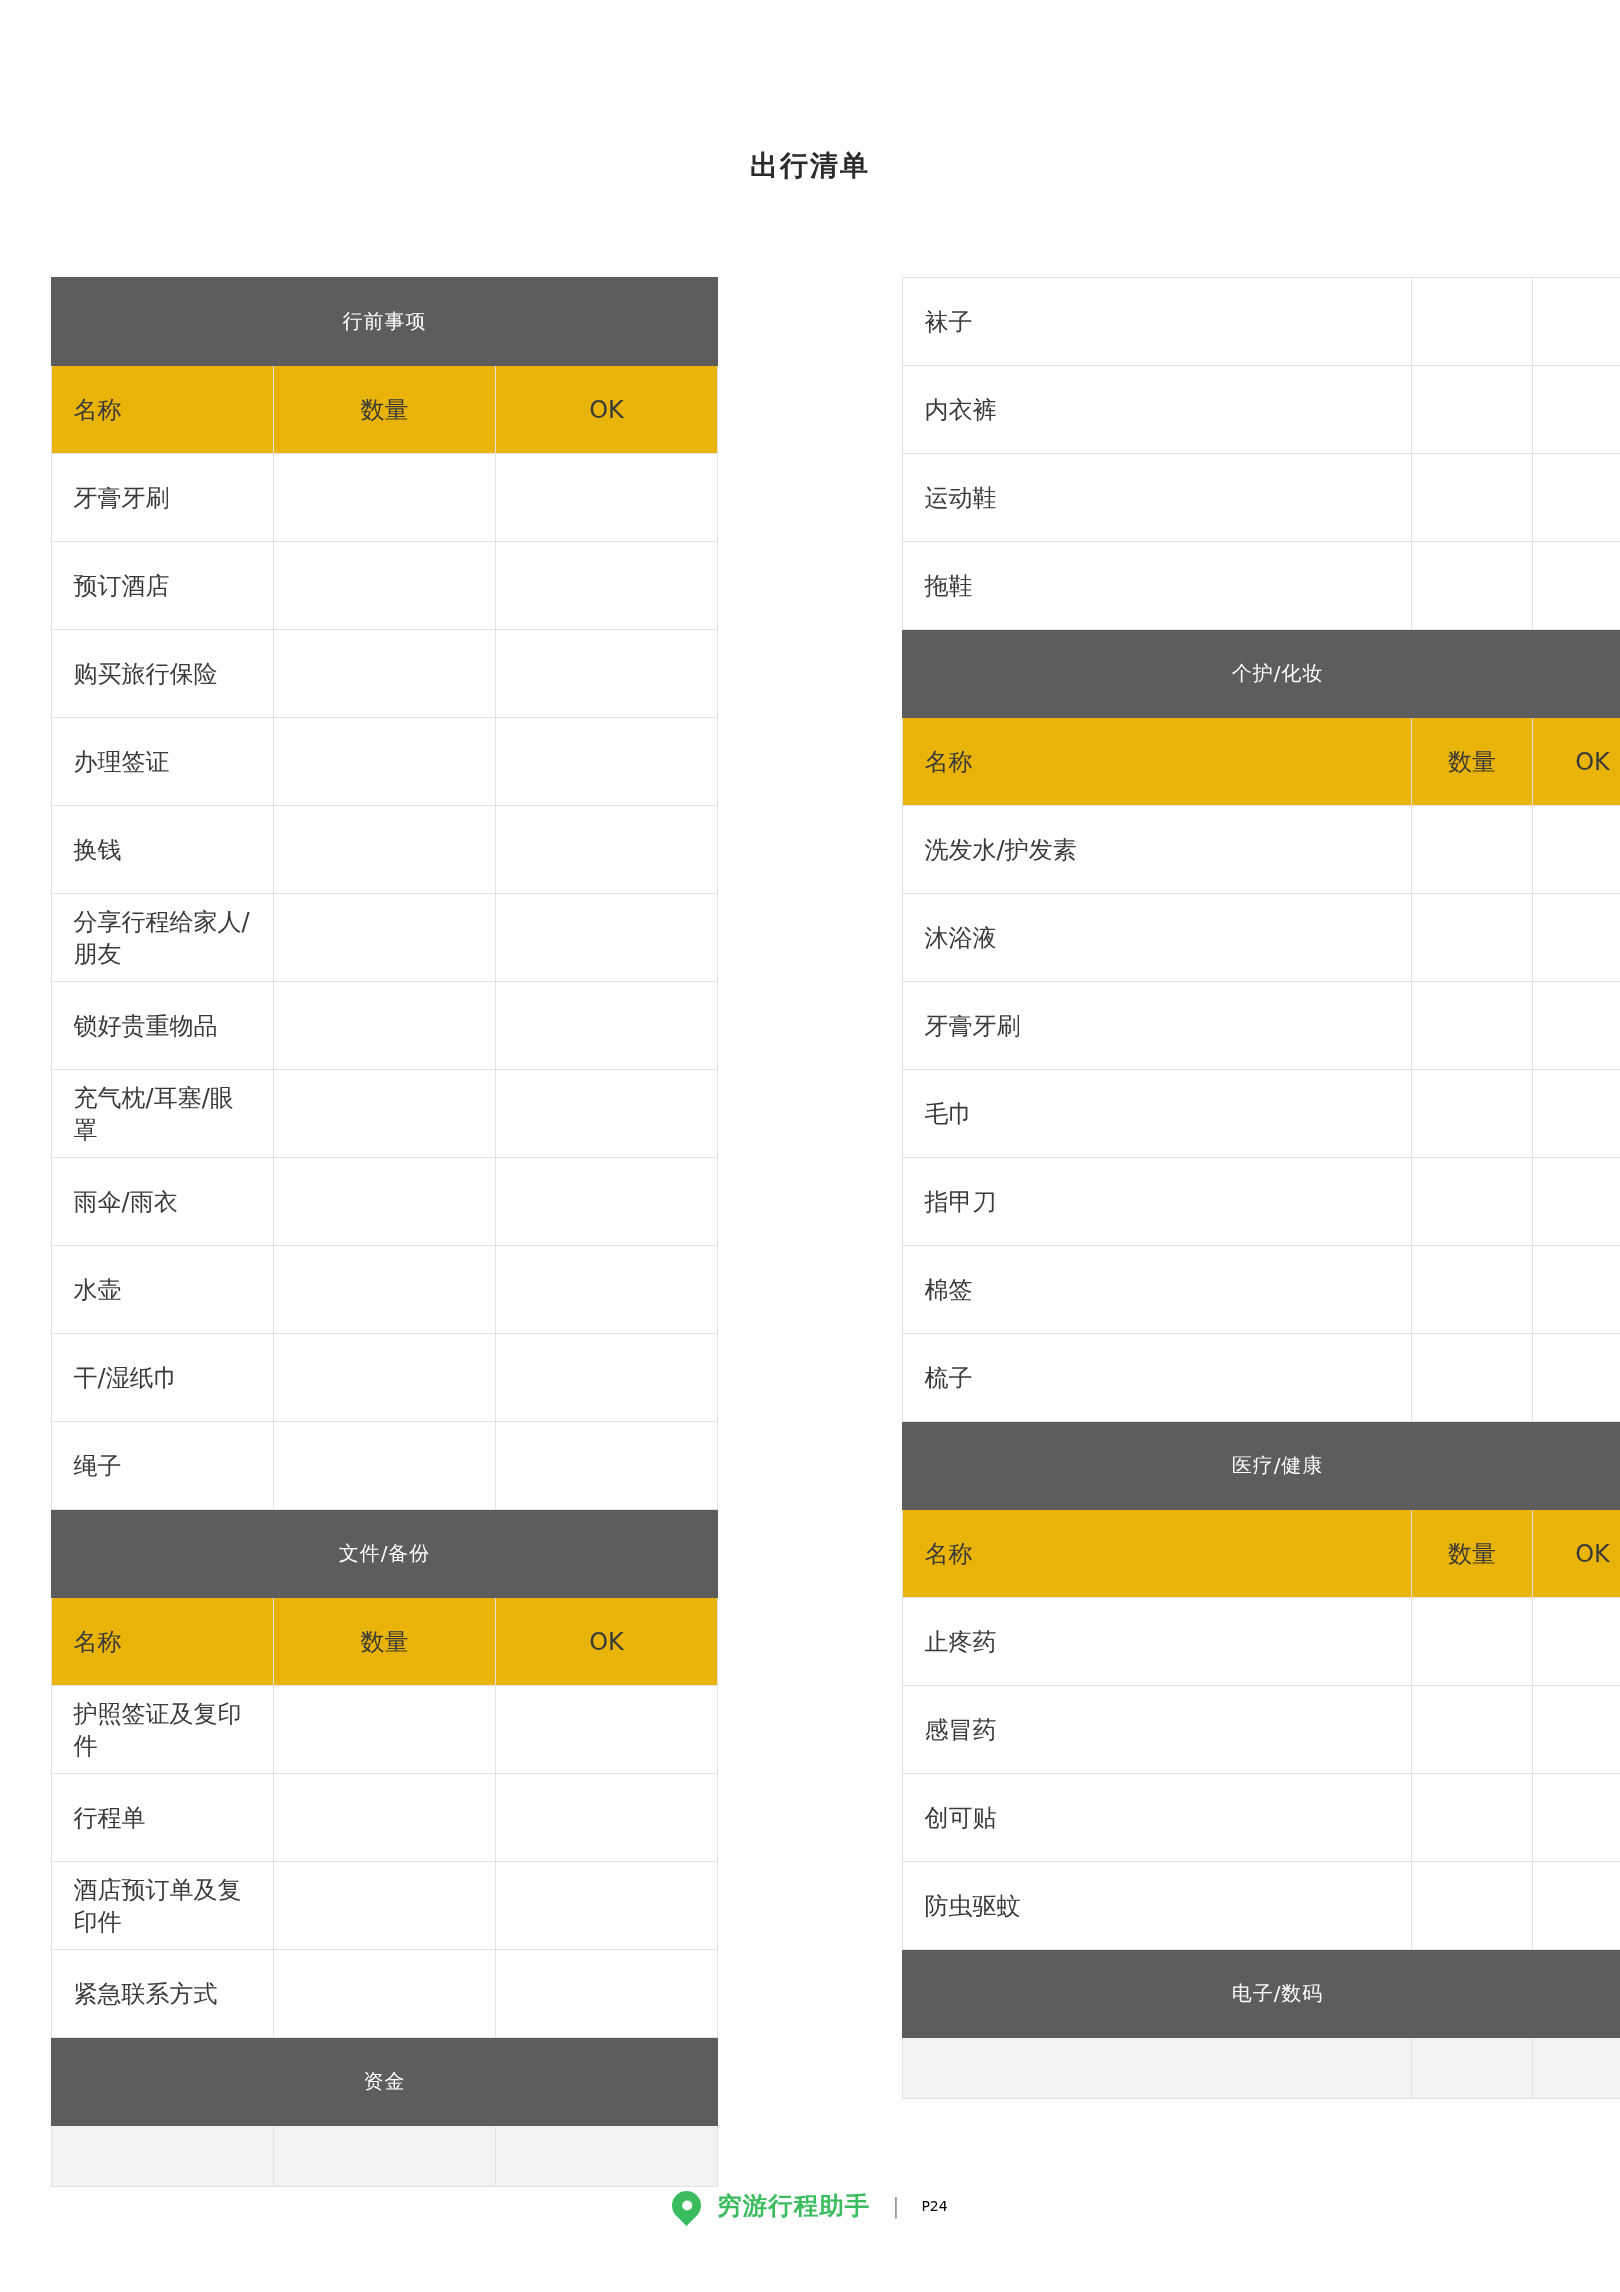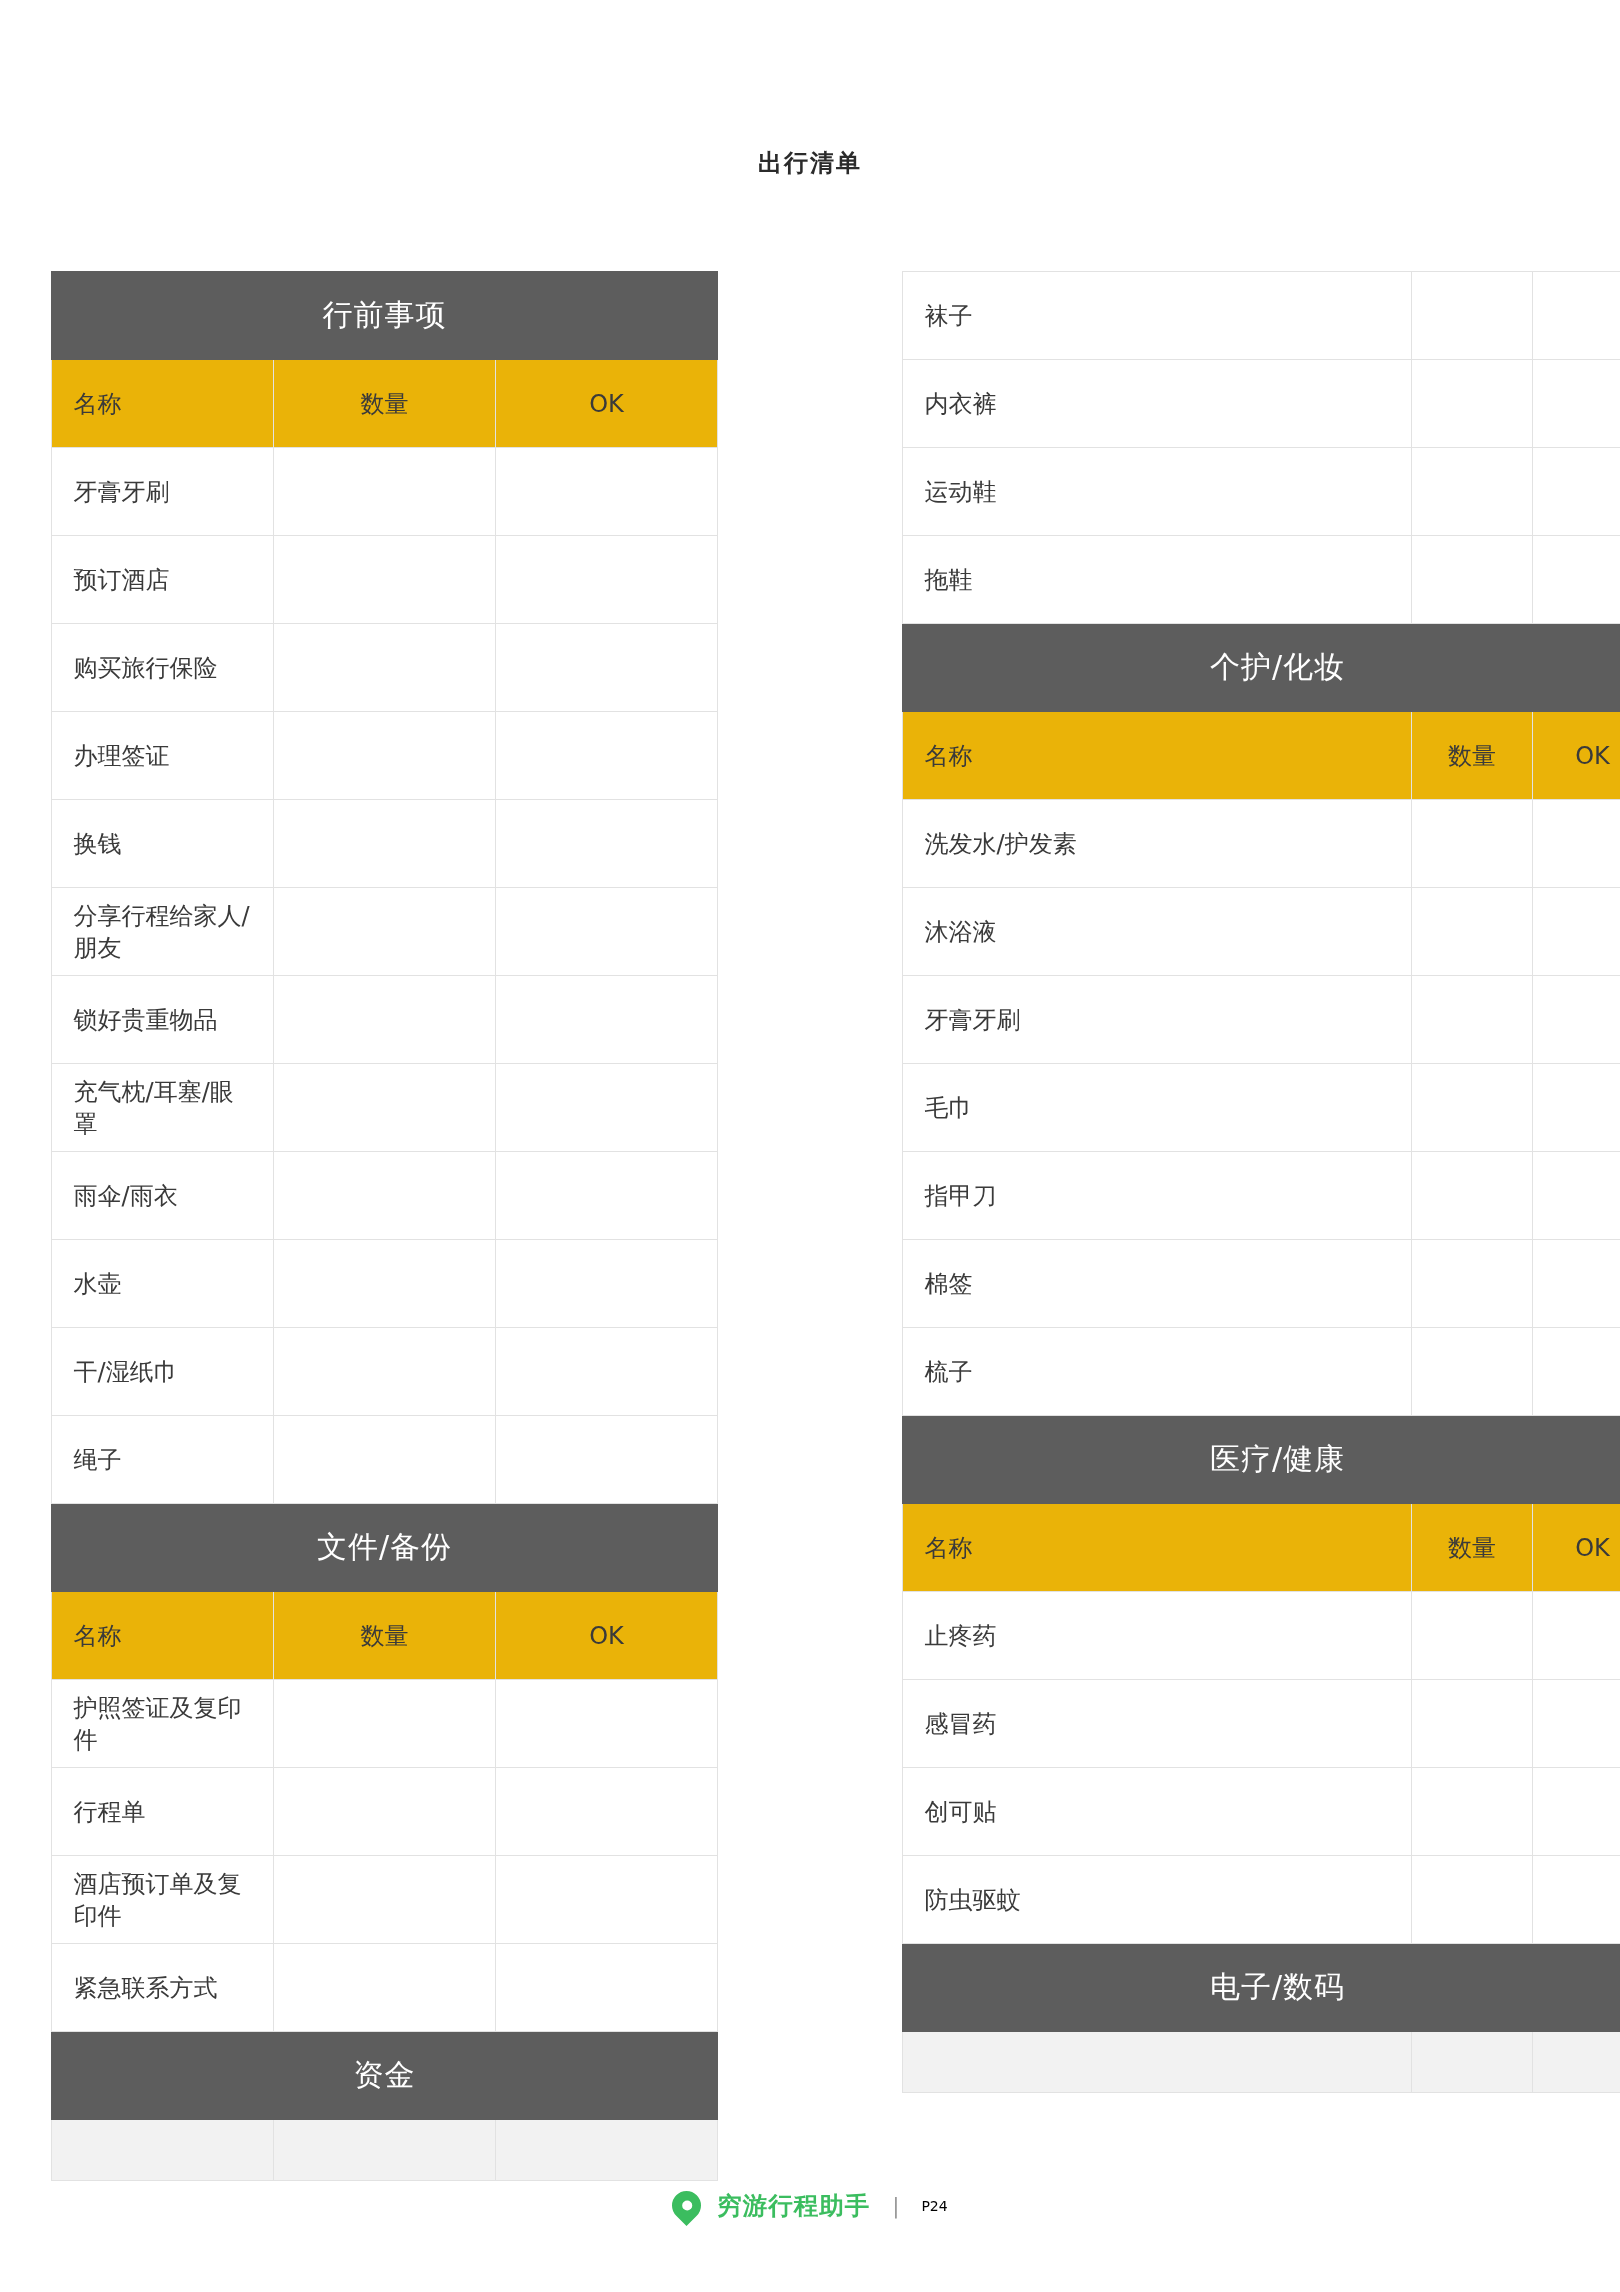--- a/index.html
+++ b/index.html
@@ -17,21 +17,21 @@
   }
   .page {
     width: 1620px;
     height: 2293px;
     box-sizing: border-box;
     padding: 0;
     position: relative;
   }
   .page-title {
     text-align: center;
-    font-size: 24px;
+    font-size: 28px;
     font-weight: bold;
     color: #2b2b2b;
     margin: 0;
     padding-top: 147px;
     letter-spacing: 2px;
   }
   .columns {
     display: flex;
     justify-content: space-between;
     padding: 0 51px;
@@ -53,21 +53,21 @@
     font-size: 24px;
     color: #3a3a3a;
     padding: 0 21.6px;
     vertical-align: middle;
     background: #fff;
   }
   tr.section-head td {
     background: #5d5d5d;
     color: #ffffff;
     text-align: center;
-    font-size: 30px;
+    font-size: 20px;
     border: 1px solid #5d5d5d;
     letter-spacing: 1px;
   }
   tr.col-head td {
     background: #eab308;
     color: #3a3a3a;
     font-size: 24px;
   }
   tr.col-head td.c-qty, tr.col-head td.c-ok {
     text-align: center;

